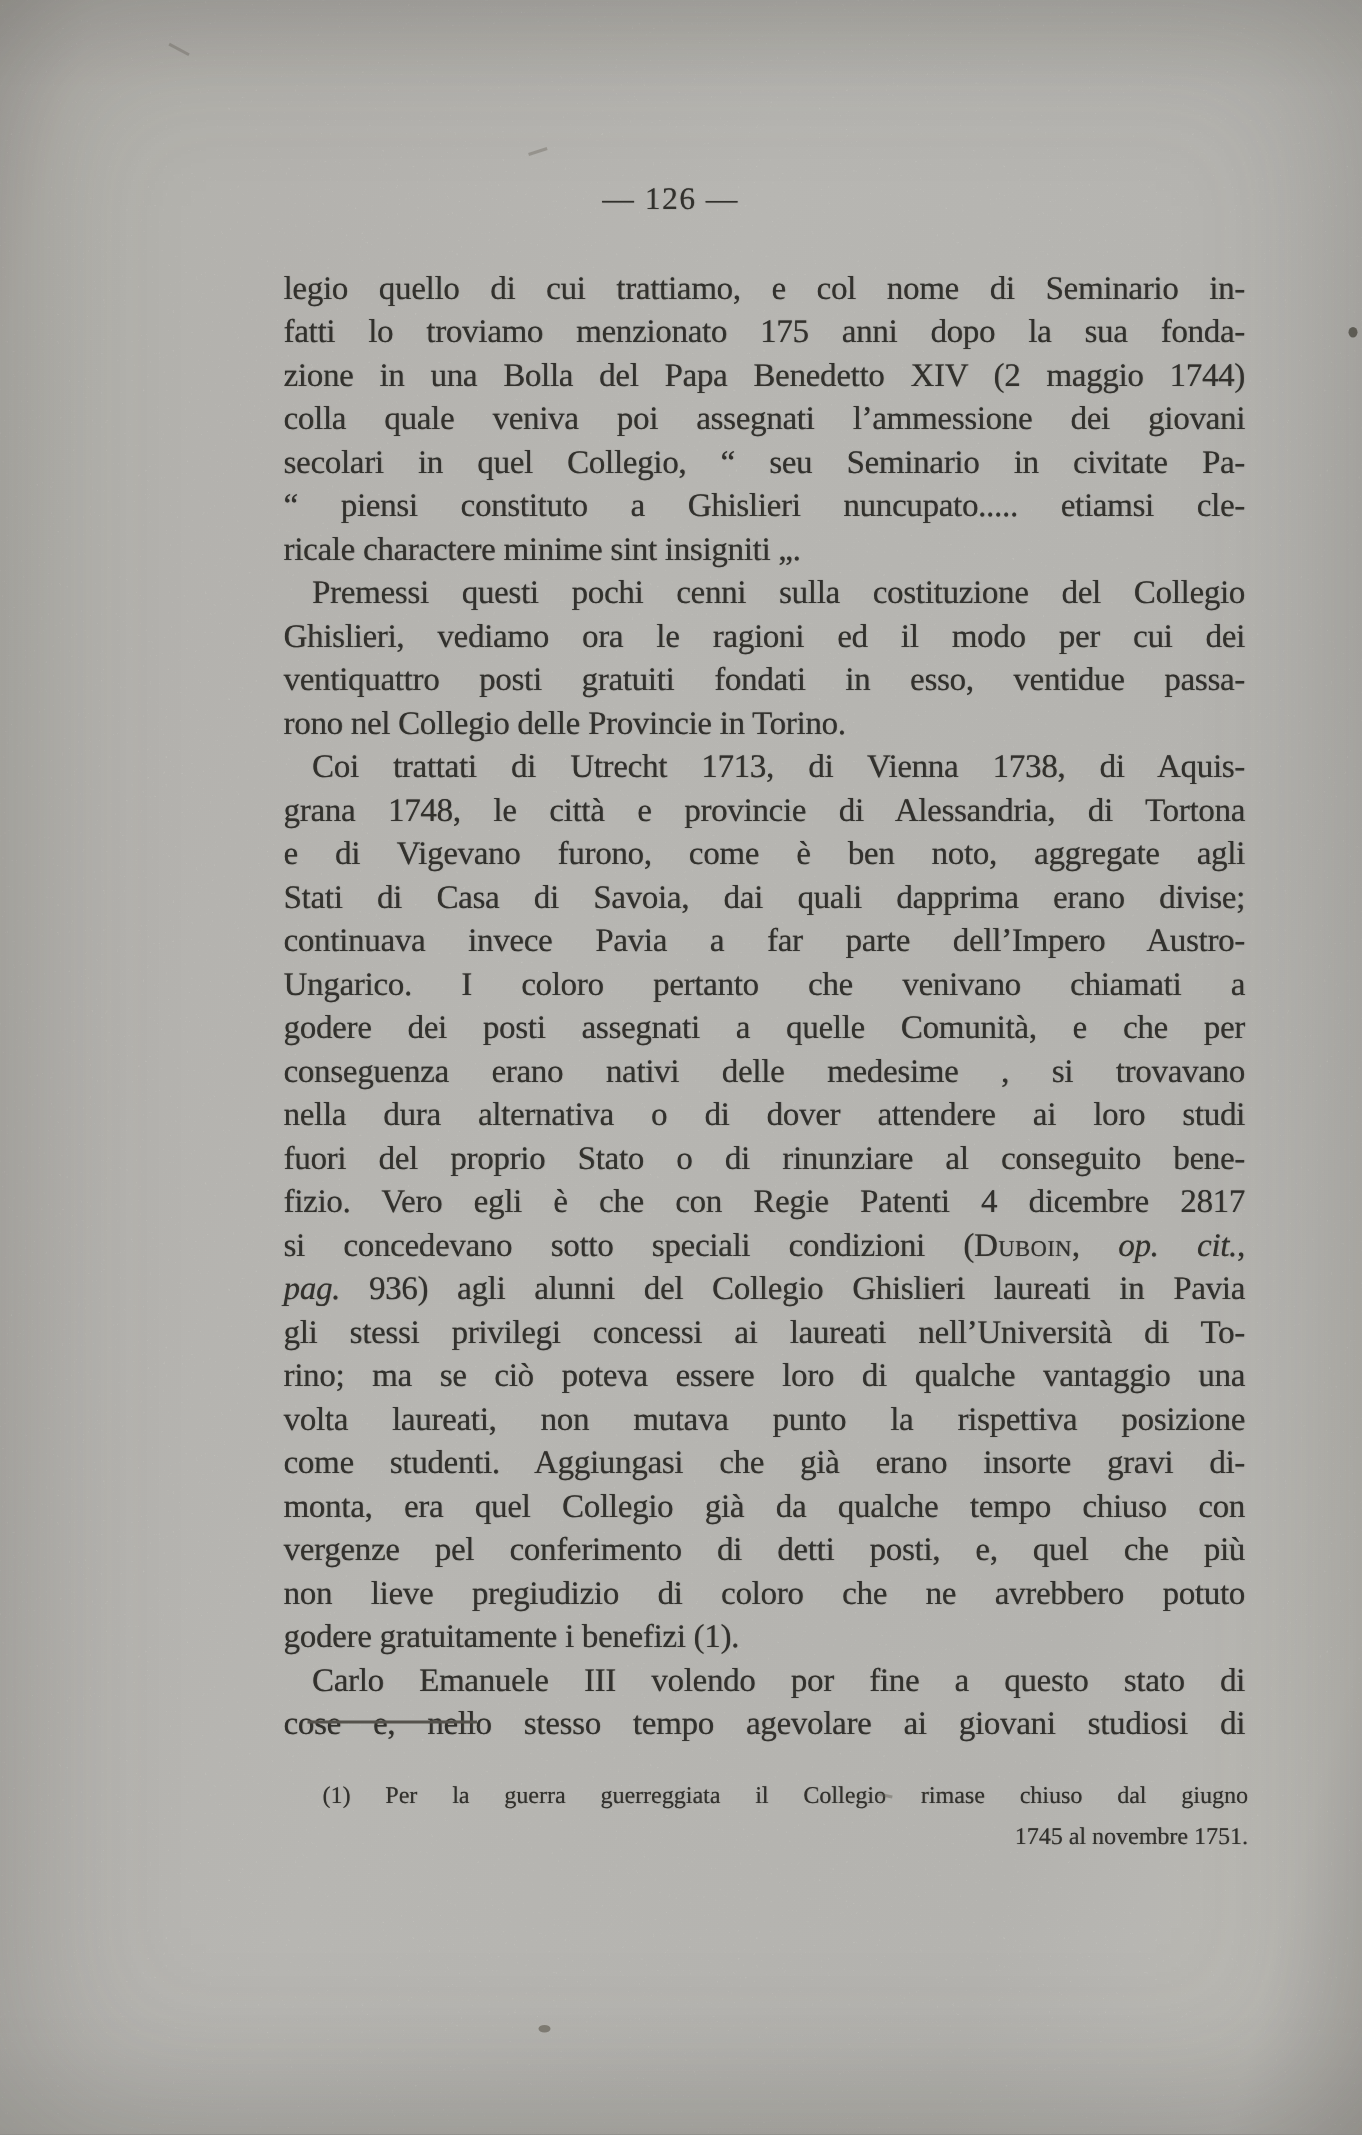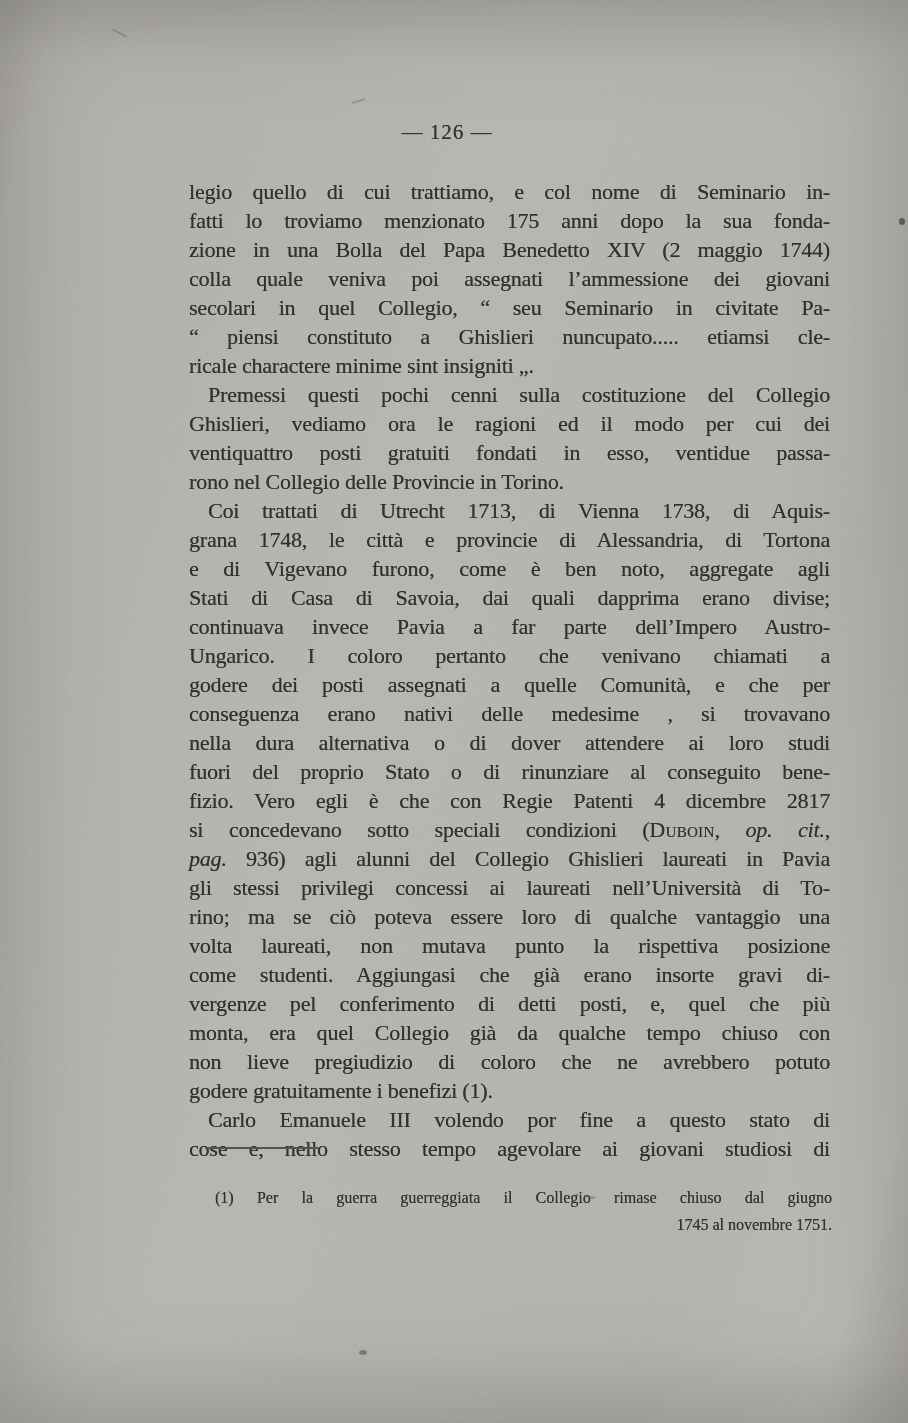--- a/index.html
+++ b/index.html
@@ -106,22 +106,22 @@
     <div class="bl">conseguenza erano nativi delle medesime , si trovavano</div>
     <div class="bl">nella dura alternativa o di dover attendere ai loro studi</div>
     <div class="bl">fuori del proprio Stato o di rinunziare al conseguito bene-</div>
     <div class="bl">fizio. Vero egli è che con Regie Patenti 4 dicembre 2817</div>
     <div class="bl"><span>si concedevano sotto speciali condizioni (</span><span class="sc">Duboin</span><span>, </span><span class="it">op. cit.</span><span>,</span></div>
     <div class="bl"><span class="it">pag.</span><span> 936) agli alunni del Collegio Ghislieri laureati in Pavia</span></div>
     <div class="bl">gli stessi privilegi concessi ai laureati nell’Università di To-</div>
     <div class="bl">rino; ma se ciò poteva essere loro di qualche vantaggio una</div>
     <div class="bl">volta laureati, non mutava punto la rispettiva posizione</div>
     <div class="bl">come studenti. Aggiungasi che già erano insorte gravi di-</div>
+    <div class="bl">monta, era quel Collegio già da qualche tempo chiuso con</div>
     <div class="bl">vergenze pel conferimento di detti posti, e, quel che più</div>
-    <div class="bl">monta, era quel Collegio già da qualche tempo chiuso con</div>
     <div class="bl">non lieve pregiudizio di coloro che ne avrebbero potuto</div>
     <div class="bl end">godere gratuitamente i benefizi (1).</div>
     <div class="bl ind">Carlo Emanuele III volendo por fine a questo stato di</div>
     <div class="bl">cose e, nello stesso tempo agevolare ai giovani studiosi di</div>
   </div>
 
   <div class="footnote-rule"></div>
 
   <div class="footnote">
     <div class="fn1">(1) Per la guerra guerreggiata il Collegio rimase chiuso dal giugno</div>

